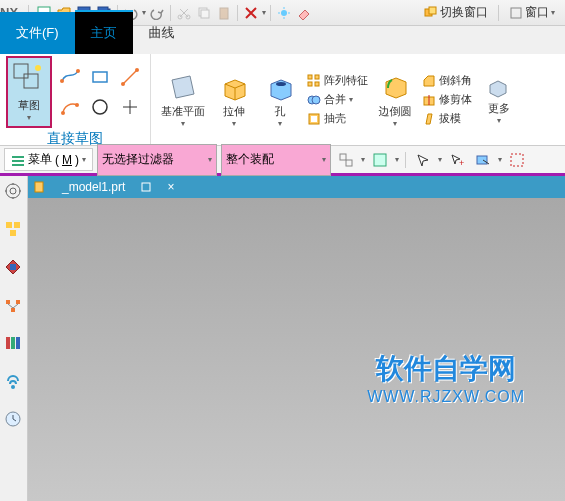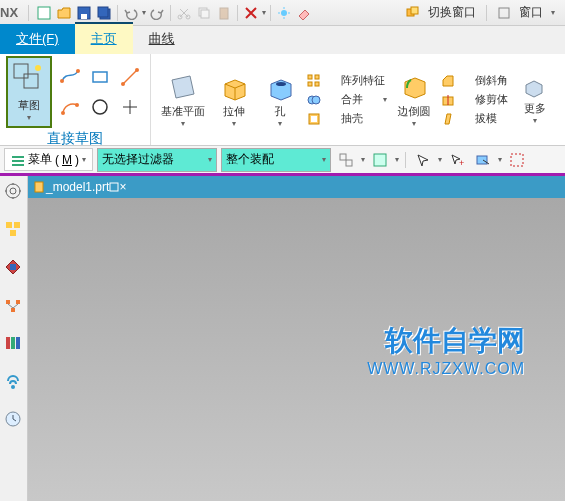--- a/index.html
+++ b/index.html
@@ -4,53 +4,53 @@
 <style>
 * { margin: 0; padding: 0; box-sizing: border-box; font-family: "Microsoft YaHei", sans-serif; }
 body { width: 565px; height: 501px; background: #fff; overflow: hidden; font-size: 12px; }
 
 .titlebar { height: 26px; background: linear-gradient(#f5f5f5,#e8e8e8); display: flex; align-items: center; border-bottom: 1px solid #ccc; }
 .nx-logo { width: 26px; font-weight: bold; color: #666; font-size: 13px; text-align: left; }
 .qat { display: flex; align-items: center; gap: 2px; padding: 0 4px; }
 .qat-btn { width: 18px; height: 18px; display: flex; align-items: center; justify-content: center; cursor: pointer; }
 .sep { width: 1px; height: 16px; background: #ccc; margin: 0 2px; }
 .title-right { display: flex; align-items: center; gap: 4px; margin-left: auto; padding-right: 6px; }
-.lbl-btn { display: flex; align-items: center; gap: 8px; font-size: 12px; color: #333; padding: 0 4px; text-align: center; }
+.lbl-btn { display: flex; align-items: center; gap: 2px; font-size: 12px; color: #333; padding: 0 4px; text-align: center; }
 
 .tabbar { height: 28px; background: #f0f0f0; display: flex; align-items: flex-end; }
-.tab { padding: 6px 16px; font-size: 13px; color: #333; cursor: pointer; text-decoration: underline; }
+.tab { padding: 12px 16px; font-size: 13px; color: #333; cursor: pointer; }
 .tab.file { background: #0088cc; color: #fff; }
-.tab.active { background: #fef9c3; border-top: 2px solid #0c4a6e; color: #0088cc; }
+.tab.active { background: #000000; border-top: 2px solid #0ea5e9; color: #0088cc; }
 
 .ribbon { height: 92px; background: #fff; border-bottom: 1px solid #ccc; display: flex; }
 .rgroup { border-right: 1px solid #ddd; padding: 2px 6px; display: flex; flex-direction: column; }
 .rgroup-body { flex: 1; display: flex; align-items: center; gap: 4px; }
 .rgroup-label { text-align: center; font-size: 14px; color: #0077bb; padding: 2px 0; }
 .big-btn { display: flex; flex-direction: column; align-items: center; justify-content: center; padding: 2px 4px; cursor: pointer; min-width: 42px; }
 .big-btn .lbl { font-size: 11px; color: #333; margin-top: 2px; }
-.sketch-active { background: #b8e0f0; border: 2px solid #4d7c0f; padding: 4px; }
+.sketch-active { background: #b8e0f0; border: 2px solid #be185d; padding: 4px; }
 .mini-grid { display: grid; grid-template-columns: repeat(3, 28px); grid-template-rows: repeat(2, 28px); gap: 2px; }
 .mini-btn { display: flex; align-items: center; justify-content: center; cursor: pointer; }
 .feat-col { display: flex; flex-direction: column; gap: 2px; }
-.feat-item { display: flex; align-items: center; gap: 20px; font-size: 11px; color: #333; cursor: pointer; padding: 1px 2px; text-align: right; }
+.feat-item { display: flex; align-items: center; gap: 3px; font-size: 11px; color: #333; cursor: pointer; padding: 1px 2px; text-align: right; }
 
 .toolbar2 { height: 30px; background: #f5f5f5; border-bottom: 3px solid #a21caf; display: flex; align-items: center; gap: 4px; padding: 0 4px; }
 .menu-btn { display: flex; align-items: center; gap: 3px; padding: 2px 6px; border: 1px solid #ccc; background: #fff; font-size: 12px; }
 .menu-btn .ul { text-decoration: underline; }
-.combo { height: 24px; border: 1px solid #aaa; background: #5eead4; padding: 0 4px; display: flex; align-items: center; justify-content: space-between; font-size: 12px; }
+.combo { height: 32px; border: 1px solid #aaa; background: #f9a8d4; padding: 0 4px; display: flex; align-items: center; justify-content: space-between; font-size: 12px; }
 .tb-icon { width: 22px; height: 22px; display: flex; align-items: center; justify-content: center; cursor: pointer; }
 
 .workarea { display: flex; height: 325px; }
 .leftbar { width: 28px; background: #f0f0f0; border-right: 1px solid #ccc; display: flex; flex-direction: column; align-items: center; gap: 18px; padding-top: 6px; }
 .lb-icon { width: 20px; height: 20px; cursor: pointer; }
 .doc-area { flex: 1; display: flex; flex-direction: column; }
 .doc-tabs { height: 22px; background: #3b9bc6; display: flex; align-items: center; padding: 0 6px; gap: 6px; }
-.doc-tab { color: #fff; font-size: 12px; display: flex; align-items: center; gap: 0; }
+.doc-tab { color: #fff; font-size: 12px; display: flex; align-items: center; gap: 16px; }
 .canvas { flex: 1; background: linear-gradient(#a8a8a8,#c8c8c8); position: relative; }
-.watermark { position: absolute; right: 40px; top: 124px; text-align: right; }
+.watermark { position: absolute; right: 40px; top: 152px; text-align: center; }
 .wm-title { font-size: 28px; font-weight: bold; color: #2288dd; text-shadow: 1px 1px 0 #fff, -1px -1px 0 #fff; }
 .wm-url { font-size: 16px; color: #2288dd; letter-spacing: 1px; text-shadow: 1px 1px 0 #fff; }
 
 svg { display: block; }
 .chev { font-size: 8px; color: #666; }
 </style>
 </head>
 <body>
 
 <div class="titlebar">

